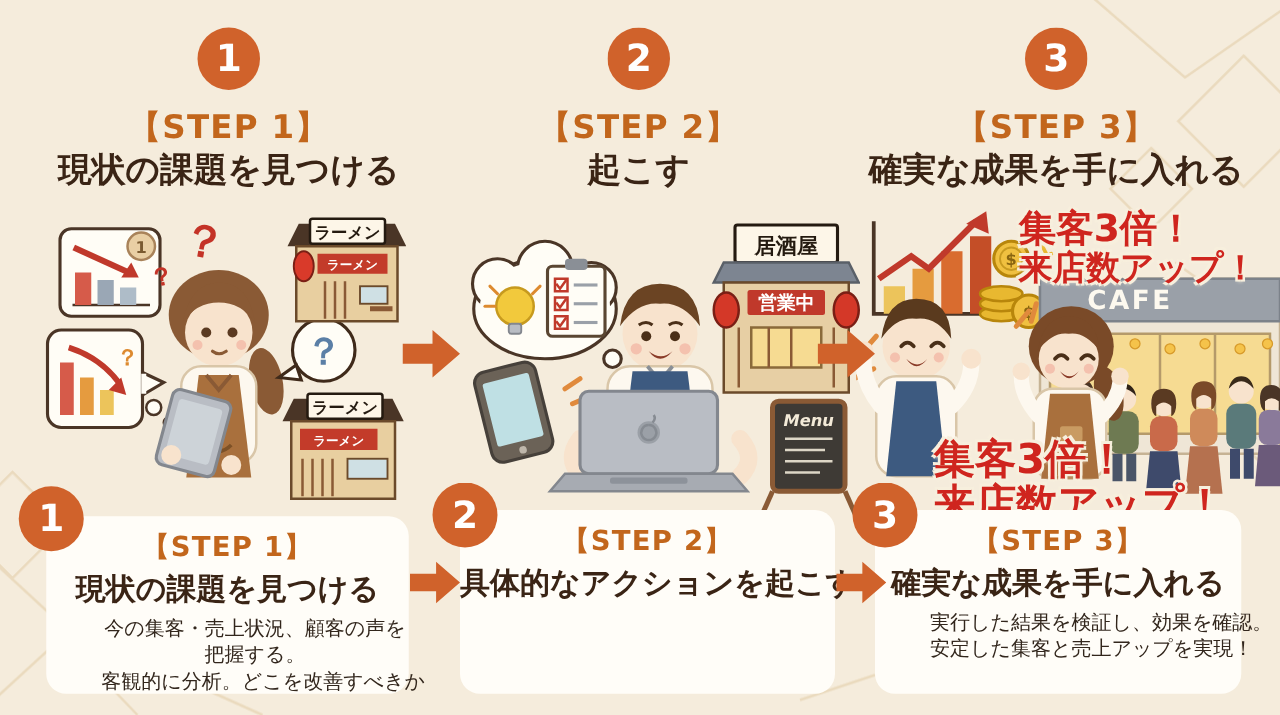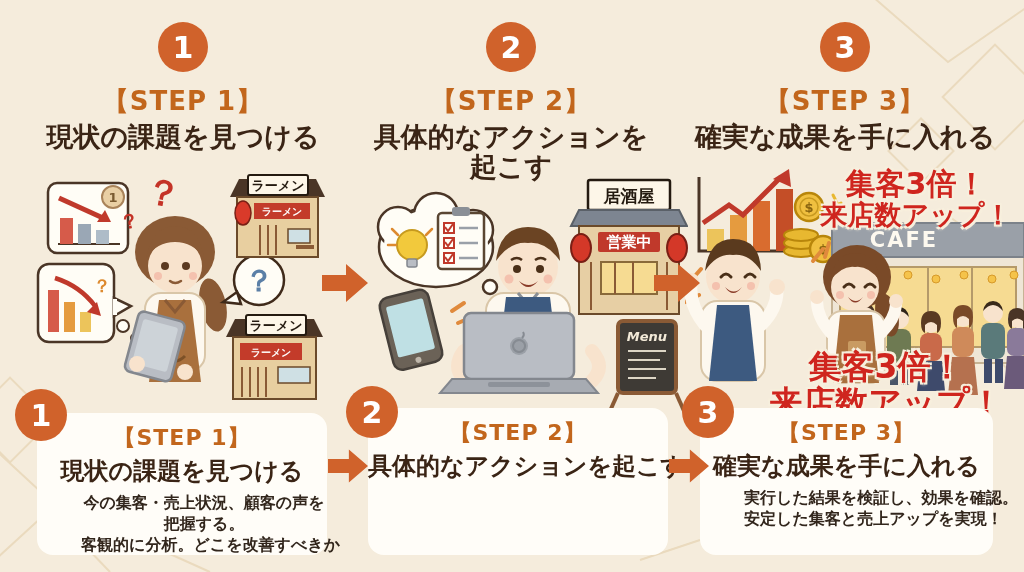--- a/index.html
+++ b/index.html
@@ -13,25 +13,25 @@
     font-size:30px;font-weight:800;z-index:6;}
   .step-col{position:absolute;width:340px;text-align:center;z-index:2;}
   .step-label{font-size:26px;font-weight:800;color:#c2661c;letter-spacing:1px;}
   .step-title{font-size:27px;font-weight:800;color:#3a2415;line-height:1.12;margin-top:3px;}
   .step-title div:empty{display:none;}
   
   .card{position:absolute;background:#fffdf8;border-radius:16px;z-index:4;
     text-align:center;padding-top:10px;box-sizing:border-box;}
   .card .step-label{font-size:22px;}
   .card-title{font-size:24px;font-weight:800;color:#3a2415;margin-top:2px;white-space:nowrap;}
-  .card-body{font-size:16px;font-weight:700;color:#32261c;line-height:1.32;margin-top:5px;padding-left:44px;}
+  .card-body{font-size:16px;font-weight:400;color:#32261c;line-height:1.32;margin-top:5px;padding-left:44px;}
   .card-body div{white-space:nowrap;}
   .card-body div:empty{display:none;}
   
-  .callout{position:absolute;color:#cf251e;font-weight:800;text-align:center;z-index:3;
+  .callout{position:absolute;color:#cf251e;font-weight:800;text-align:left;z-index:3;
     line-height:1.1;
     text-shadow:-2px -2px 0 #f7efdd,2px -2px 0 #f7efdd,-2px 2px 0 #f7efdd,2px 2px 0 #f7efdd,0 2px 3px #f7efdd;}
   .callout-top{font-size:30px;}
   .callout-top .l2{font-size:27px;}
   .callout-bottom{font-size:33px;}
   .arrow{position:absolute;z-index:5;}
   .illus{position:absolute;z-index:1;}
   
   text{font-family:"DejaVu Sans","Liberation Sans",sans-serif;}
   .sign-black{font-size:13px;font-weight:800;fill:#241a10;}
@@ -74,21 +74,20 @@
   <div class="step-col" style="left:13px;top:84px;">
     <div class="step-label">【STEP 1】</div>
     <div class="step-title">
       <div>現状の課題を見つける</div>
 
     </div>
   </div>
   <div class="step-col" style="left:341px;top:84px;">
     <div class="step-label">【STEP 2】</div>
     <div class="step-title">
-      <div>具体的なアクションを</div>
       <div>起こす</div>
     </div>
   </div>
   <div class="step-col" style="left:675px;top:84px;">
     <div class="step-label">【STEP 3】</div>
     <div class="step-title">
       <div>確実な成果を手に入れる</div>
 
     </div>
   </div>

